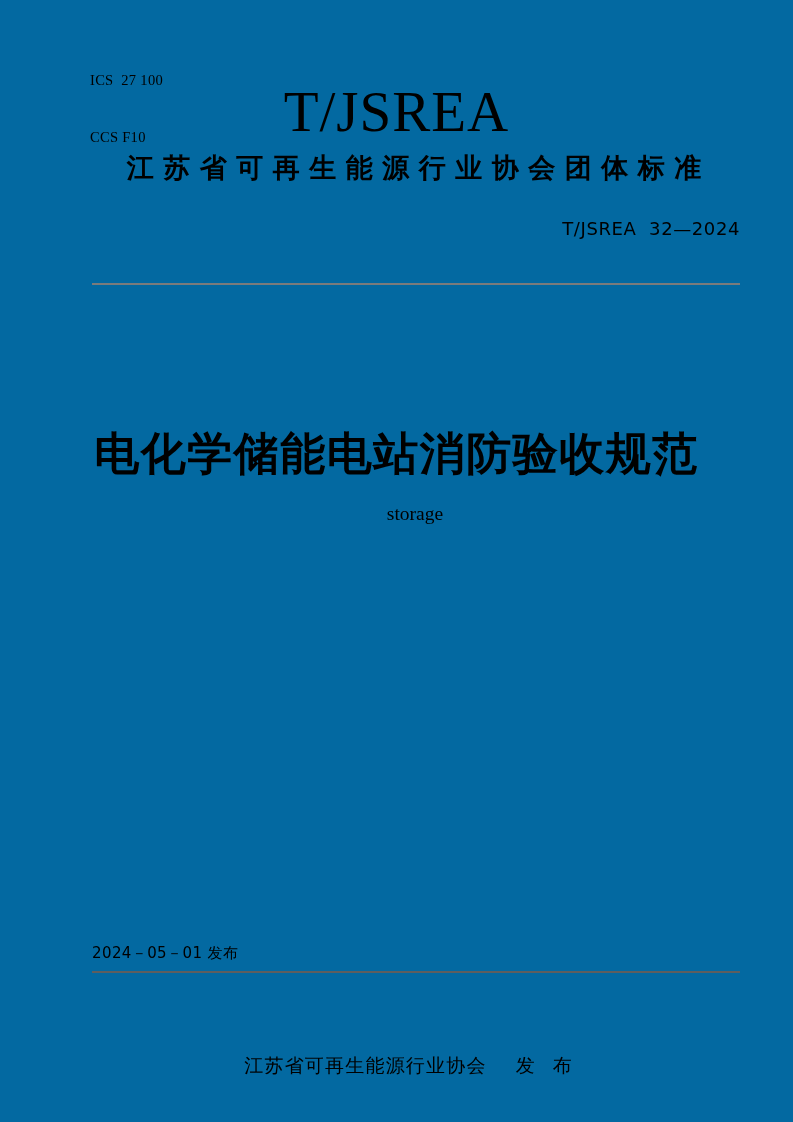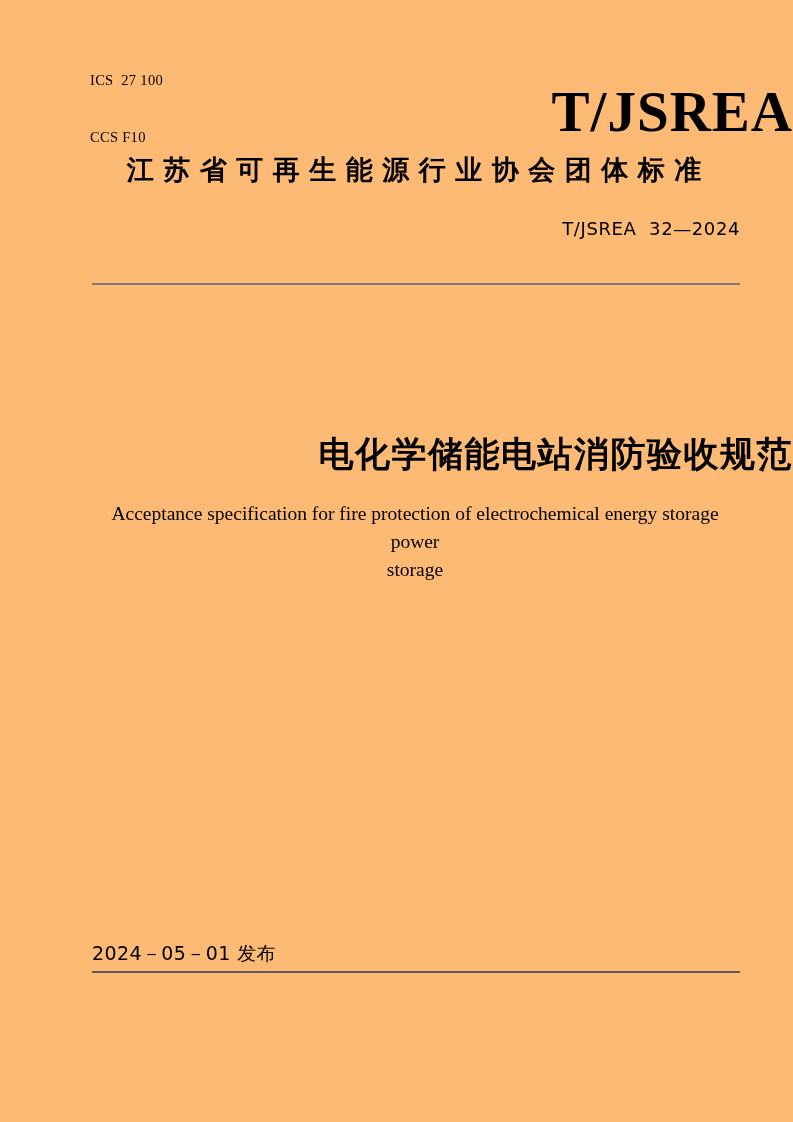--- a/index.html
+++ b/index.html
@@ -9,21 +9,21 @@
     background: #ffffff;
   }
   body {
     font-family: "Liberation Sans", sans-serif;
     color: #000000;
   }
   .page {
     position: relative;
     width: 793px;
     height: 1122px;
-    background: #fdba74;
+    background: #0369a1;
     overflow: hidden;
     box-sizing: border-box;
   }
 
   
   .codes {
     position: absolute;
     left: 90px;
     top: 33px;
     font-family: "Liberation Serif", serif;
@@ -33,36 +33,36 @@
     white-space: pre;
   }
   .codes div { white-space: pre; }
 
   
   .mark {
     position: absolute;
     left: 0;
     right: 0;
     top: 82px;
-    text-align: right;
+    text-align: center;
     font-family: "Liberation Serif", serif;
-    font-weight: bold;
+    font-weight: normal;
     font-size: 57px;
     line-height: 60px;
     letter-spacing: 1px;
   }
 
   
   .assoc {
     position: absolute;
     left: 88px;
     width: 652px;
     top: 152px;
     text-align: center;
-    font-family: Liberation Serif, serif;
+    font-family: Liberation Mono, monospace;
     font-weight: bold;
     font-size: 27px;
     line-height: 36px;
     letter-spacing: 9.5px;
     text-indent: 9.5px;
   }
 
   
   .stdno {
     position: absolute;
@@ -92,24 +92,24 @@
     height: 2px;
     background: #5e5e5e;
   }
 
   
   .title-cn {
     position: absolute;
     left: 0;
     right: 0;
     top: 432px;
-    text-align: right;
+    text-align: center;
     font-family: "DejaVu Sans", sans-serif;
     font-weight: bold;
-    font-size: 35px;
+    font-size: 45px;
     line-height: 44px;
     letter-spacing: 1.5px;
   }
 
   
   .title-en {
     position: absolute;
     left: 95px;
     width: 640px;
     top: 500px;
@@ -123,21 +123,21 @@
   
   .date-row {
     position: absolute;
     left: 92px;
     width: 648px;
     top: 940px;
     display: flex;
     justify-content: space-between;
     align-items: baseline;
     font-family: "DejaVu Sans", sans-serif;
-    font-size: 19px;
+    font-size: 15px;
     line-height: 26px;
     white-space: pre;
   }
   .date-row span { white-space: pre; letter-spacing: 0.4px; }
 
   
   .publisher {
     position: absolute;
     left: 0;
     right: 0;
@@ -166,24 +166,26 @@
 
   <div class="assoc">江苏省可再生能源行业协会团体标准</div>
 
   <div class="stdno">T/JSREA  32—2024</div>
 
   <div class="rule-top"></div>
 
   <div class="title-cn">电化学储能电站消防验收规范</div>
 
   <div class="title-en">
-    <div>Acceptance specification for fire protection of electrochemical energy storage power</div>
     <div>storage</div>
   </div>
 
   <div class="date-row">
     <span>2024－05－01 发布</span>
   </div>
 
   <div class="rule-bottom"></div>
 
+  <div class="publisher">
+    <span class="pub-name">江苏省可再生能源行业协会</span><span>    </span><span class="pub-verb">发 布</span>
+  </div>
 
 </div>
 
 </body></html>

